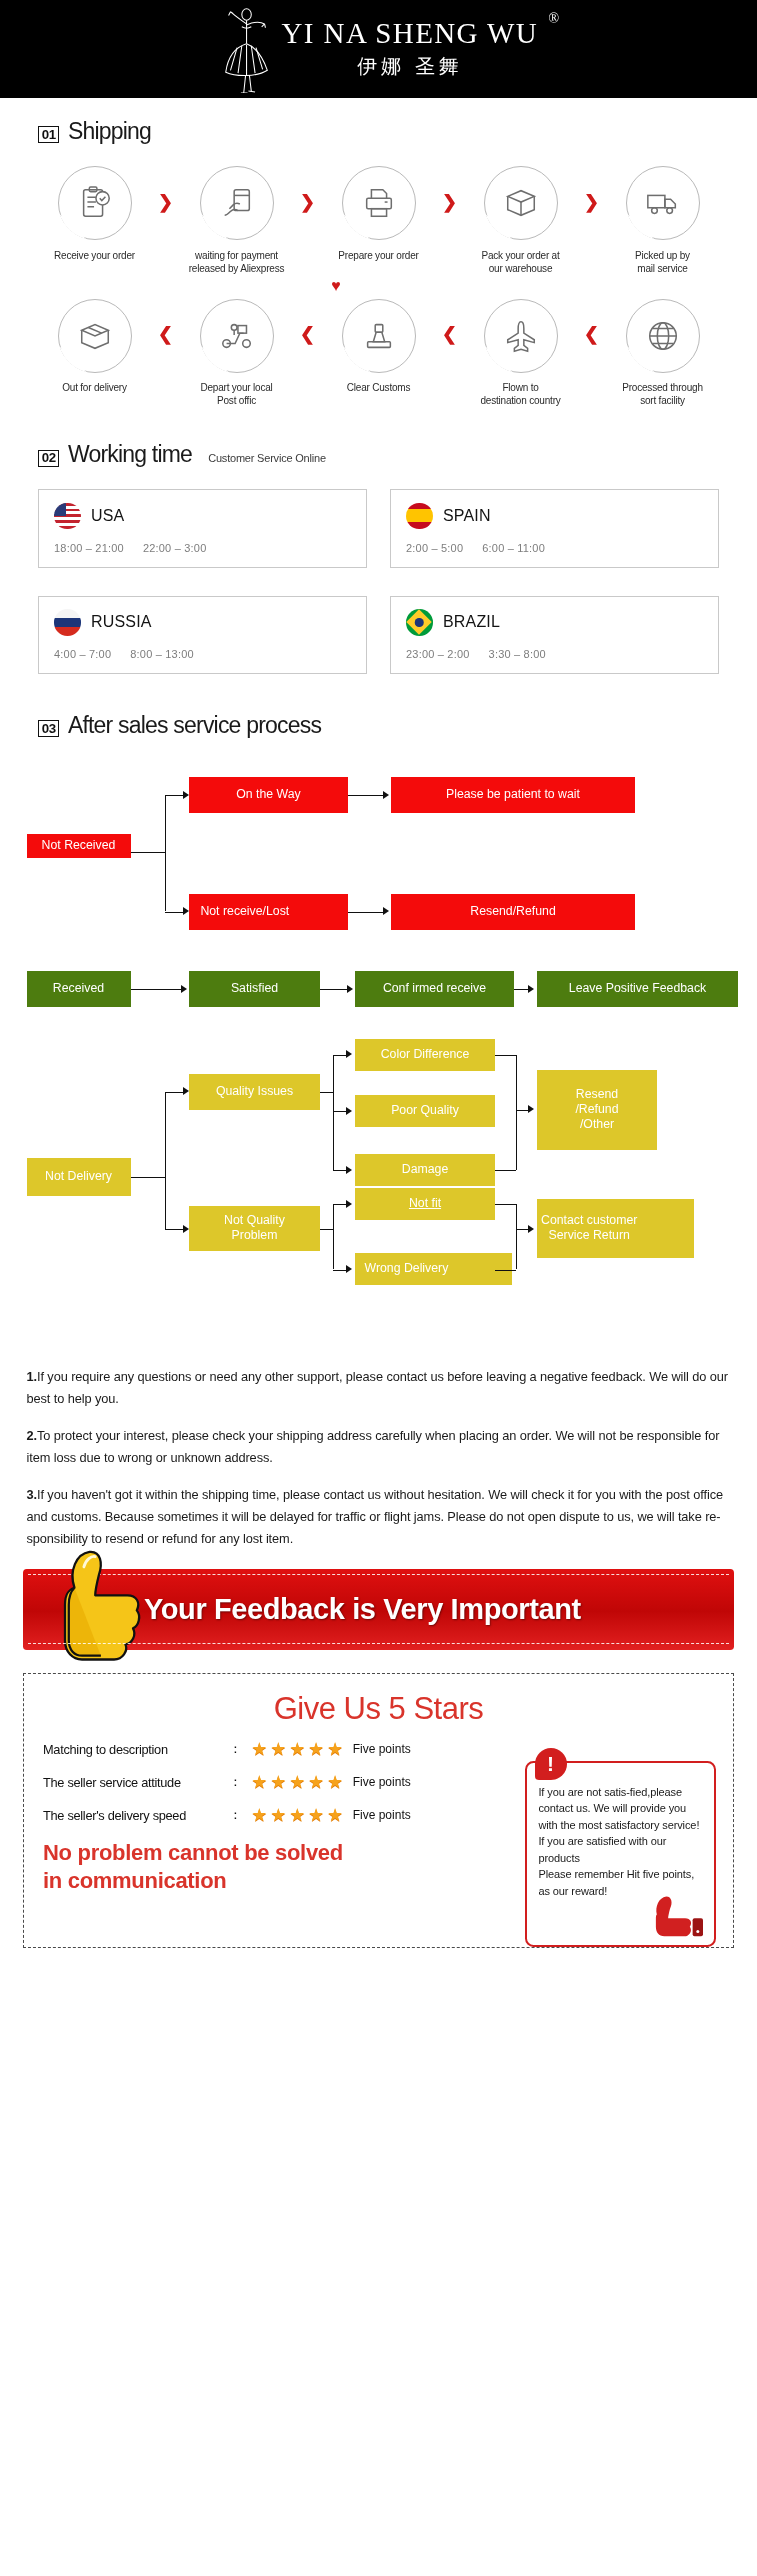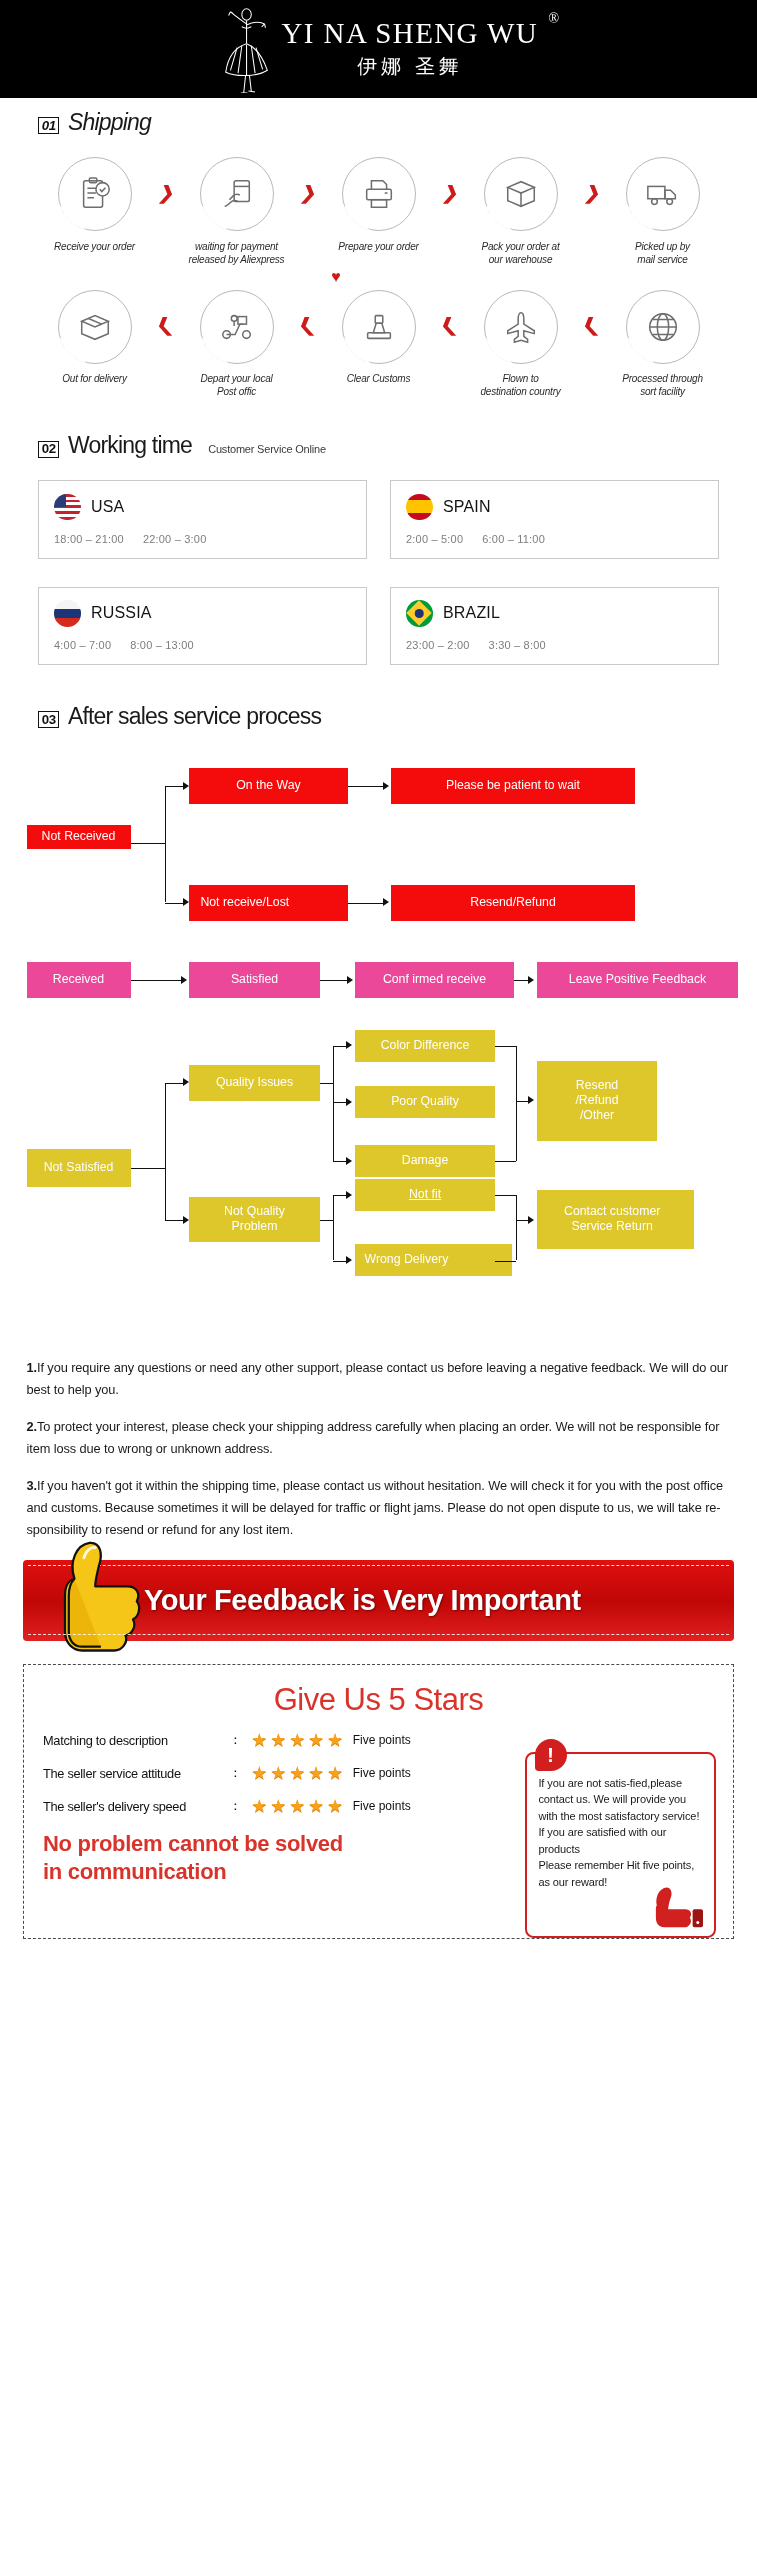--- a/index.html
+++ b/index.html
@@ -33,21 +33,21 @@
   
   .sec-head { display: flex; align-items: baseline; gap: 8.5px; padding-left: 38px; }
   .sec-num {
     border: 1.5px solid #111; font-size: 13.3px; font-weight: 700;
     padding: 0.9px 2.8px; line-height: 1; color: #111; letter-spacing: -0.5px;
   }
   .sec-title { font-size: 23px; color: #1a1a1a; letter-spacing: -0.8px; }
   .sec-sub { font-size: 11px; color: #3b3b3b; margin-left: 7.6px; letter-spacing: -0.2px; }
 
   
-  #shipping { padding-top: 11px; font-style: italic; }
+  #shipping { padding-top: 20px; }
   .ship-row { display: flex; align-items: flex-start; justify-content: center; margin-top: 21px; }
   .ship-step { width: 121px; display: flex; flex-direction: column; align-items: center; }
   .ship-circle {
     width: 74px; height: 74px; border-radius: 50%;
     border: 1px solid #b9b9b9; display: flex; align-items: center; justify-content: center;
     position: relative; background: #fff;
   }
   .ship-circle::after{
     content:""; position:absolute; left:-1px; top:-1px; width:74px; height:74px;
     border-radius:50%; background:#fff;
@@ -90,21 +90,21 @@
   .flag-br .globe { width: 8.5px; height: 8.5px; border-radius: 50%; background: #1c3578; transform: rotate(-45deg); }
 
   
   #aftersales { padding-top: 38px; }
   .flow-wrap { position: relative; margin: 24.6px 0 0 0; height: 587px; }
   .node {
     position: absolute; color: #ffffff; display: flex; align-items: center; justify-content: center;
     text-align: center; font-size: 12.3px; line-height: 1.25; padding: 2.8px 5.7px;
   }
   .n-red { background: #f40b0b; }
-  .n-orange { background: #ec4899; text-align: center; }
+  .n-orange { background: #4d7c0f; text-align: center; }
   .n-yellow { background: #ddc72a; }
   .ln { position: absolute; background: #111; }
   .ln-h { height: 1.3px; }
   .ln-v { width: 1.3px; }
   .ar { position: absolute; width: 0; height: 0; border-style: solid; }
   .ar-r { border-width: 4.3px 0 4.3px 6.6px; border-color: transparent transparent transparent #111; }
 
   
   .notes { padding: 15px 26.5px 0 26.5px; }
   .note { font-size: 12.8px; color: #1a1a1a; line-height: 1.72; margin-bottom: 15px; letter-spacing: -0.1px; }
@@ -413,33 +413,33 @@
     <div class="node n-orange" style="left:355px;top:207px;width:159px;height:36px;">Conf irmed receive</div>
     <div class="node n-orange" style="left:537px;top:207px;width:201px;height:36px;">Leave Positive Feedback</div>
 
     <div class="ln ln-h" style="left:131px;top:225px;width:51px;"></div>
     <div class="ar ar-r" style="left:181px;top:221px;"></div>
     <div class="ln ln-h" style="left:320px;top:225px;width:28px;"></div>
     <div class="ar ar-r" style="left:347px;top:221px;"></div>
     <div class="ln ln-h" style="left:514px;top:225px;width:15px;"></div>
     <div class="ar ar-r" style="left:528px;top:221px;"></div>
 
-    <div class="node n-yellow" style="left:26.5px;top:394px;width:104px;height:38px;">Not Satisfied</div>
+    <div class="node n-yellow" style="left:26.5px;top:394px;width:104px;height:38px;">Not Delivery</div>
     <div class="node n-yellow" style="left:189px;top:310px;width:131px;height:36px;">Quality Issues</div>
     <div class="node n-yellow" style="left:355px;top:275px;width:140px;height:32px;">Color Difference</div>
     <div class="node n-yellow" style="left:355px;top:331px;width:140px;height:32px;">Poor Quality</div>
     <div class="node n-yellow" style="left:355px;top:390px;width:140px;height:32px;">Damage</div>
     <div class="node n-yellow" style="left:537px;top:306px;width:120px;height:80px;white-space:pre-line;flex-direction:column;">Resend
 /Refund
 /Other</div>
     <div class="node n-yellow" style="left:189px;top:442px;width:131px;height:45px;white-space:pre-line;">Not Quality
 Problem</div>
     <div class="node n-yellow" style="left:355px;top:424px;width:140px;height:32px;text-decoration:underline;">Not fit</div>
     <div class="node n-yellow" style="left:355px;top:489px;width:157px;height:32px;justify-content:flex-start;padding-left:9.5px;">Wrong Delivery</div>
-    <div class="node n-yellow" style="left:537px;top:435px;width:157px;height:59px;white-space:pre-line;flex-direction:column;align-items:flex-start;padding-left:27px;">Contact customer
+    <div class="node n-yellow" style="left:537px;top:435px;width:157px;height:59px;white-space:pre-line;flex-direction:column;align-items:flex-start;padding-left:4px;">Contact customer
 Service Return</div>
 
     <div class="ln ln-v" style="left:165px;top:328px;height:137px;"></div>
     <div class="ln ln-h" style="left:131px;top:413px;width:34px;"></div>
     <div class="ln ln-h" style="left:165px;top:328px;width:19px;"></div>
     <div class="ar ar-r" style="left:183px;top:323px;"></div>
     <div class="ln ln-h" style="left:165px;top:465px;width:19px;"></div>
     <div class="ar ar-r" style="left:183px;top:461px;"></div>
 
     <div class="ln ln-v" style="left:333px;top:291px;height:115px;"></div>

